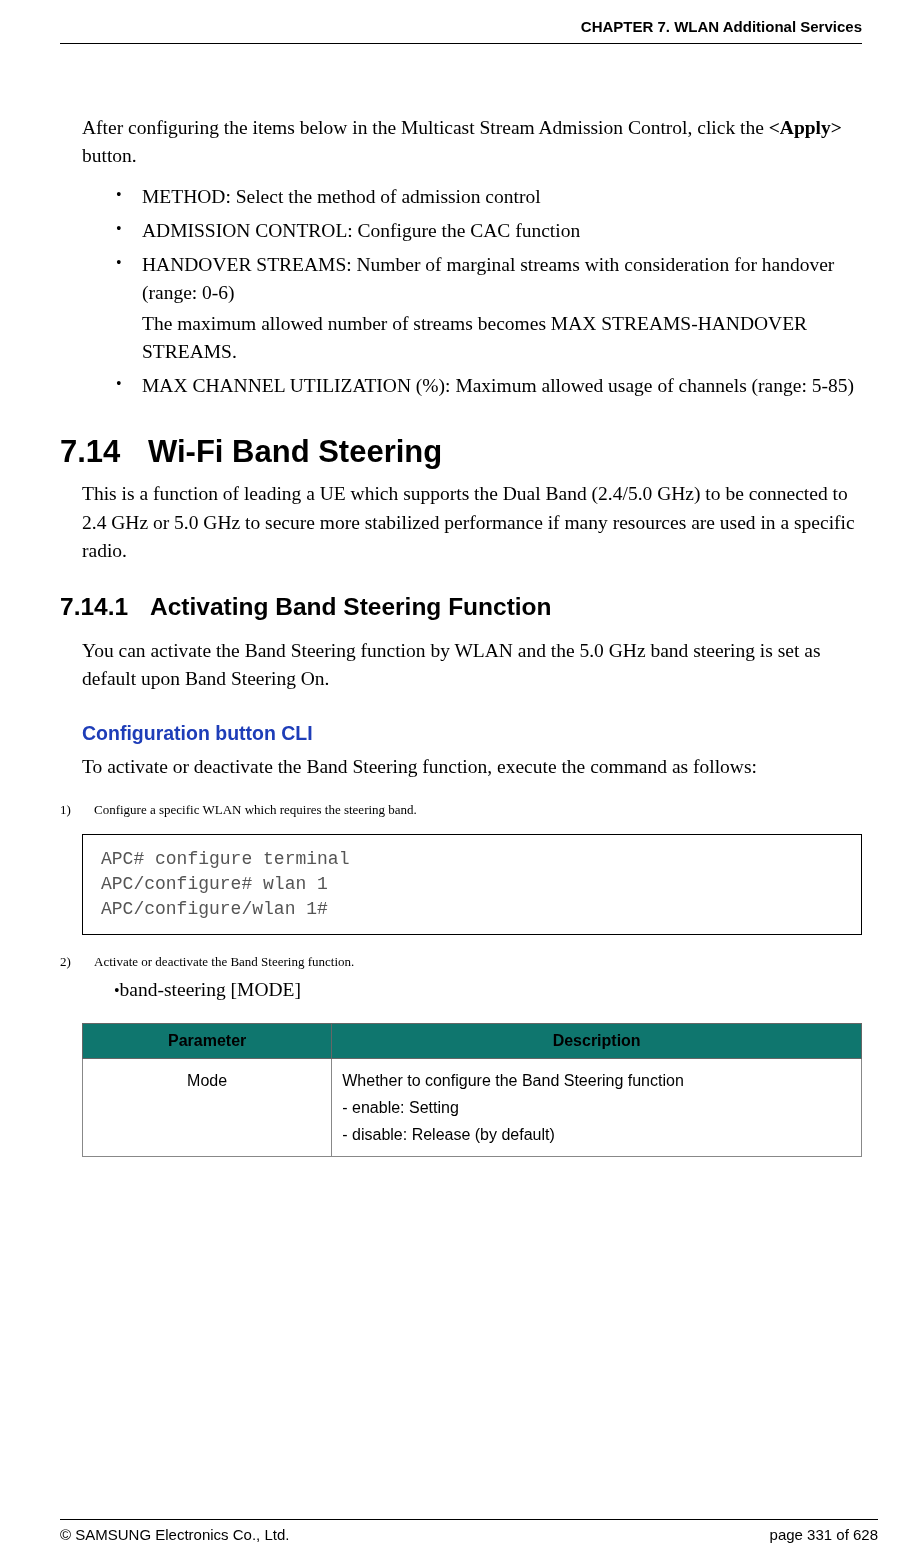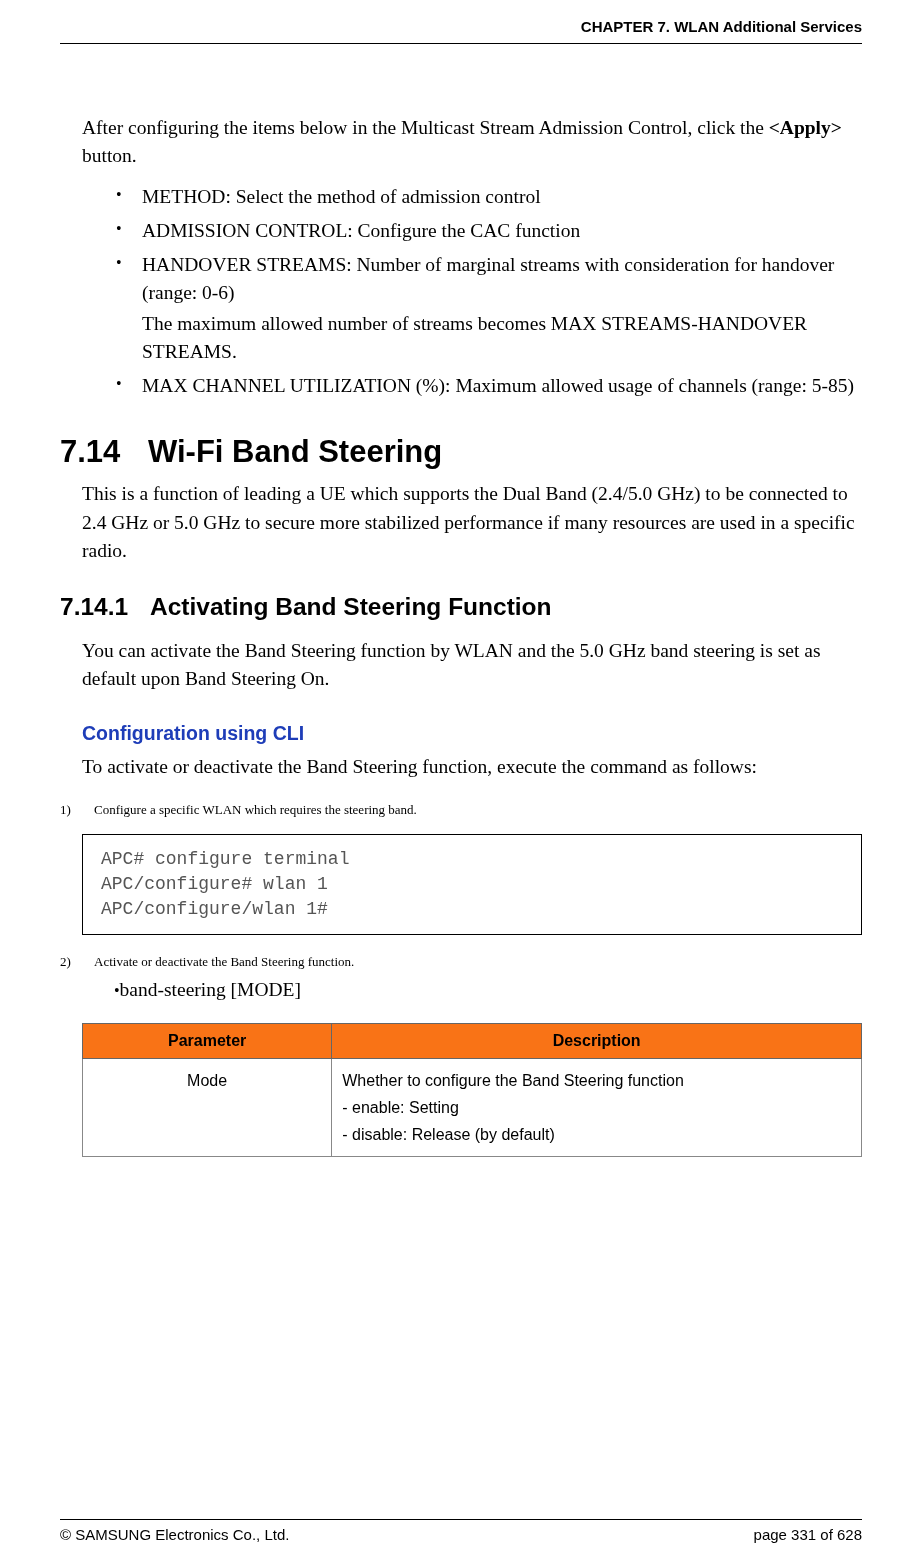--- a/index.html
+++ b/index.html
@@ -112,38 +112,38 @@
       font-size: 16px;
     }
     table.param {
       margin-left: 22px;
       border-collapse: collapse;
       width: calc(100% - 22px);
       font-family: Arial, Helvetica, sans-serif;
       font-size: 16px;
     }
     table.param th {
-      background: #f97316;
+      background: #0f766e;
       border: 1px solid #666;
       padding: 8px 10px;
       font-weight: bold;
       text-align: center;
     }
     table.param td {
       border: 1px solid #888;
       padding: 8px 10px;
       vertical-align: top;
       line-height: 1.7;
     }
     table.param td.c { text-align: center; }
     .footer {
       position: absolute;
       bottom: 22px;
       left: 60px;
-      right: 60px;
+      right: 44px;
       border-top: 1.5px solid #000;
       padding-top: 6px;
       font-family: Arial, Helvetica, sans-serif;
       font-size: 15px;
       display: flex;
       justify-content: space-between;
     }
   </style>
 </head>
 <body>
@@ -167,21 +167,21 @@
 <h1 class="section">
   <span class="num">7.14</span><span>Wi-Fi Band Steering</span>
 </h1>
 <p class="para">This is a function of leading a UE which supports the Dual Band (2.4/5.0 GHz) to be connected to 2.4 GHz or 5.0 GHz to secure more stabilized performance if many resources are used in a specific radio.</p>
 
 <h2 class="subsection">
   <span class="num">7.14.1</span><span>Activating Band Steering Function</span>
 </h2>
 <p class="para">You can activate the Band Steering function by WLAN and the 5.0 GHz band steering is set as default upon Band Steering On.</p>
 
-<h3 class="cli">Configuration using CLI</h3>
+<h3 class="cli">Configuration button CLI</h3>
 <p class="para">To activate or deactivate the Band Steering function, execute the command as follows:</p>
 
 <p class="numlist">
   <span class="n">1)</span><span>Configure a specific WLAN which requires the steering band.</span>
 </p>
 
 <div class="codebox">APC# configure terminal
 APC/configure# wlan 1
 APC/configure/wlan 1#</div>
 

